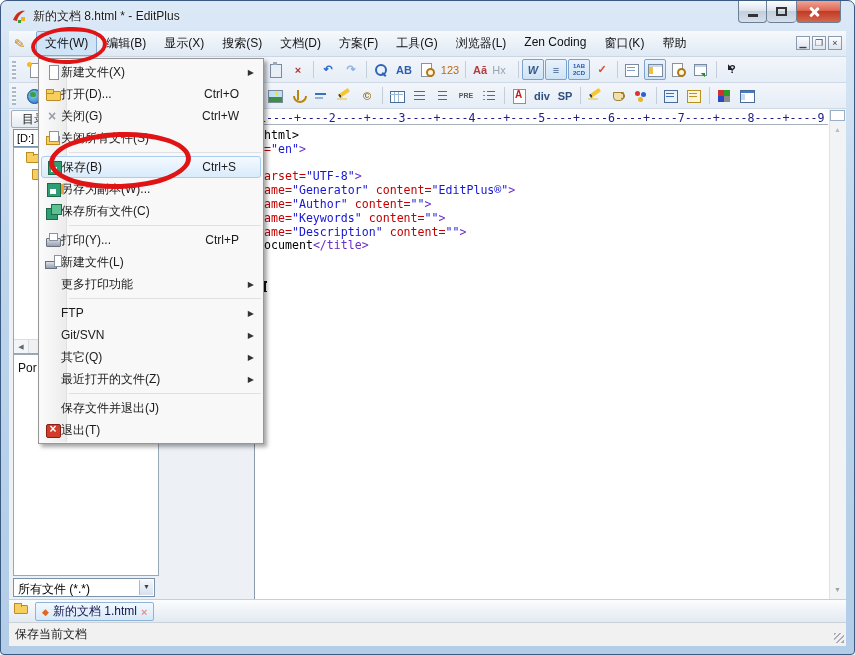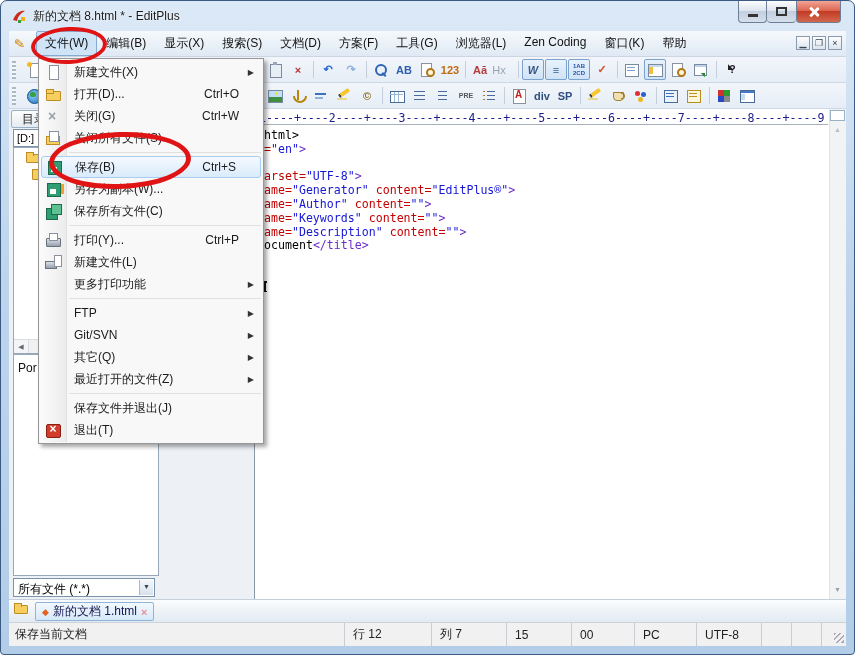--- a/index.html
+++ b/index.html
@@ -86,21 +86,21 @@
   .sh-colors:before{left:2px;top:2px;width:6px;height:6px;background:#d03030;box-shadow:6px 0 0 #2a9a2a,0 6px 0 #2848c8,6px 6px 0 #8a8a8a;}
   .sh-layout:before{left:1px;top:2px;width:13px;height:11px;border:1px solid #4a6a9a;background:#fff;box-shadow:inset 0 2px #4a78c8;}
   .sh-layout:after{left:2px;top:6px;width:4px;height:6px;background:#c8dcf0;}
   .sh-help:before{content:"?";left:6px;top:1px;font:bold 11px "Liberation Sans";color:#223;}
   .sh-help:after{left:1px;top:4px;width:0;height:0;border:4px solid transparent;border-top-color:#222;transform:rotate(45deg);}
   
   .dropdown{position:absolute;left:37px;top:57px;width:226px;background:#f8f8f8;border:1px solid #979797;
     box-shadow:3px 3px 4px rgba(0,0,0,.35);z-index:40;padding:2px 0;}
   .gutter{position:absolute;left:1px;top:1px;bottom:1px;width:27px;background:linear-gradient(90deg,#fbfbfb,#ececec);border-right:1px solid #e0e0e0;}
   .mitem{position:relative;height:22px;display:flex;align-items:center;font-size:12px;color:#1a1a1a;padding-left:6px;}
-  .mitem .mlab{margin-left:13px;}
+  .mitem .mlab{}
   .mitem.hi{border:1px solid #a8cdf0;border-radius:3px;background:linear-gradient(#f4f9fe,#d9ebfb);margin:0 2px;padding-left:4px;}
   .mshort{position:absolute;right:24px;}
   .marrow{position:absolute;right:9px;font-size:8px;color:#333;}
   .msep{height:1px;background:#e0e0e0;margin:3px 2px 3px 30px;}
   .mic.new:before{left:4px;top:1px;width:8px;height:13px;background:#fff;border:1px solid #8a92a0;}
   .mic.open:before{left:1px;top:5px;width:13px;height:8px;background:#f7cf5e;border:1px solid #bd8c22;border-radius:1px;}
   .mic.open:after{left:1px;top:3px;width:6px;height:3px;background:#f7cf5e;border:1px solid #bd8c22;}
   .mic.closex:before{content:"×";left:3px;top:0;font:bold 14px/16px "Liberation Sans";color:#9aa0a8;}
   .mic.closeall:before{left:1px;top:6px;width:12px;height:7px;background:#f7cf5e;border:1px solid #bd8c22;}
   .mic.closeall:after{left:4px;top:1px;width:8px;height:9px;background:#fff;border:1px solid #8a92a0;}
@@ -226,21 +226,21 @@
       <div class="tbtn" style="left: 308px; color: rgb(46, 107, 205); font-weight: bold;">↶</div>
       <div class="tbtn" style="left: 331px; color: rgb(143, 178, 221); font-weight: bold;">↷</div>
       <div class="tsep" style="left: 357px;"></div>
       <div class="tbtn" style="left: 361px;">
         <span class="ic sh-mag"></span>
       </div>
       <div class="tbtn" style="left: 384px; color: rgb(46, 95, 174); font-weight: bold;">AB</div>
       <div class="tbtn" style="left: 407px;">
         <span class="ic sh-docmag"></span>
       </div>
-      <div class="tbtn" style="left: 430px; color: rgb(192, 106, 16); font-weight: bold;">123</div>
+      <div class="tbtn" style="left: 430px; color: rgb(192, 106, 16); font-weight: normal;">123</div>
       <div class="tsep" style="left: 456px;"></div>
       <div class="tbtn" style="left: 460px; color: rgb(180, 60, 60); font-weight: bold;">Aā</div>
       <div class="tbtn" style="left: 479px; color: rgb(154, 164, 176); font-weight: normal;">Hx</div>
       <div class="tsep" style="left: 509px;"></div>
       <div class="tbtn pressed" style="left: 513px; color: rgb(59, 91, 134); font-weight: bold; font-style: italic;">W</div>
       <div class="tbtn pressed" style="left: 536px; color: rgb(59, 91, 134); font-weight: bold;">≡</div>
       <div class="tbtn pressed" style="left: 559px;">
         <div class="two" style="color: rgb(34, 85, 170);">1AB<br>2CD</div>
       </div>
       <div class="tbtn" style="left: 582px; color: rgb(210, 80, 42); font-weight: bold;">✓</div>
@@ -363,31 +363,20 @@
     <div class="folder tab-folder"></div>
     <div class="doctab">
       <span class="diamond">◆</span>
       <span>新的文档 1.html</span>
       <span class="tab-close">×</span>
     </div>
   </div>
 
   <div class="statusbar">
     <div class="st-msg">保存当前文档</div>
-    <div id="status-segs" style="display:flex;height:100%;">
-        <div class="st-seg" style="width: 87px;">行 12</div>
-        <div class="st-seg" style="width: 75px;">列 7</div>
-        <div class="st-seg" style="width: 65px;">15</div>
-        <div class="st-seg" style="width: 63px;">00</div>
-        <div class="st-seg" style="width: 62px;">PC</div>
-        <div class="st-seg" style="width: 65px;">UTF-8</div>
-        <div class="st-seg" style="width: 30px;"></div>
-        <div class="st-seg" style="width: 30px;"></div>
-        <div class="st-seg" style="width: 27px;"></div>
-      </div>
     <div class="st-grip"></div>
   </div>
 
   <div class="dropdown" id="file-menu">
     <div class="gutter"></div>
   <div class="mitem">
         <span class="ic mic new"></span>
         <span class="mlab">新建文件(X)</span>
         <span class="marrow">▶</span>
       </div>

